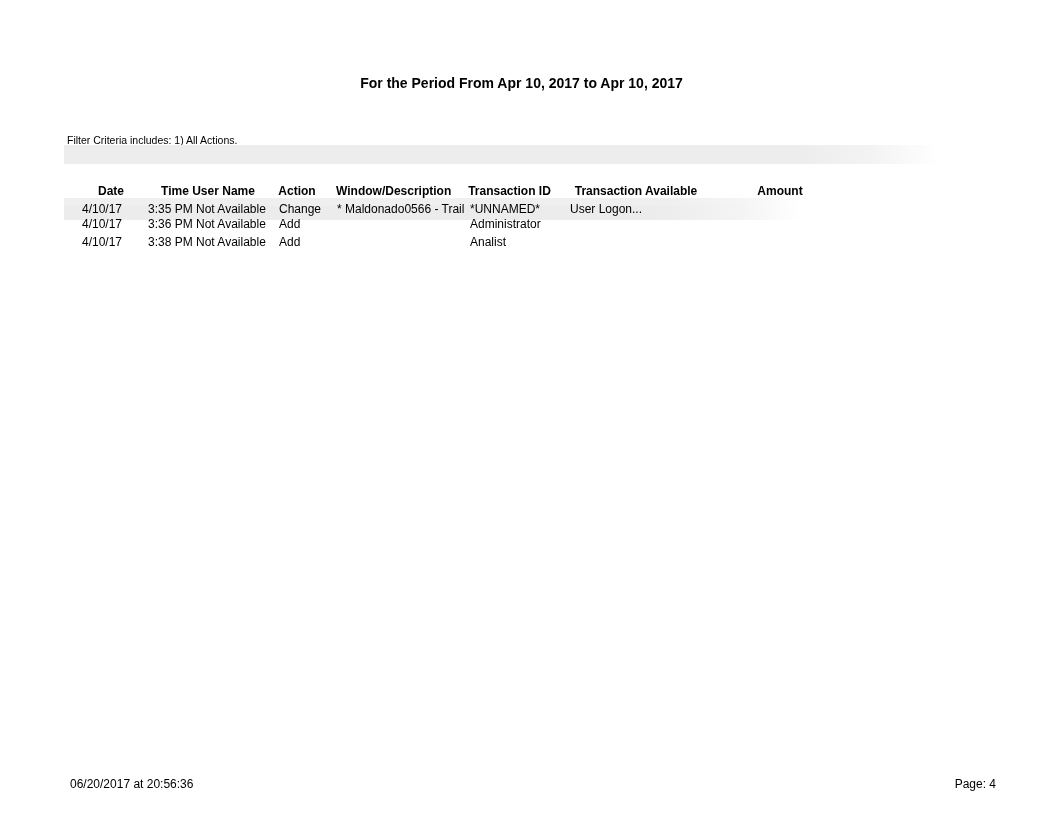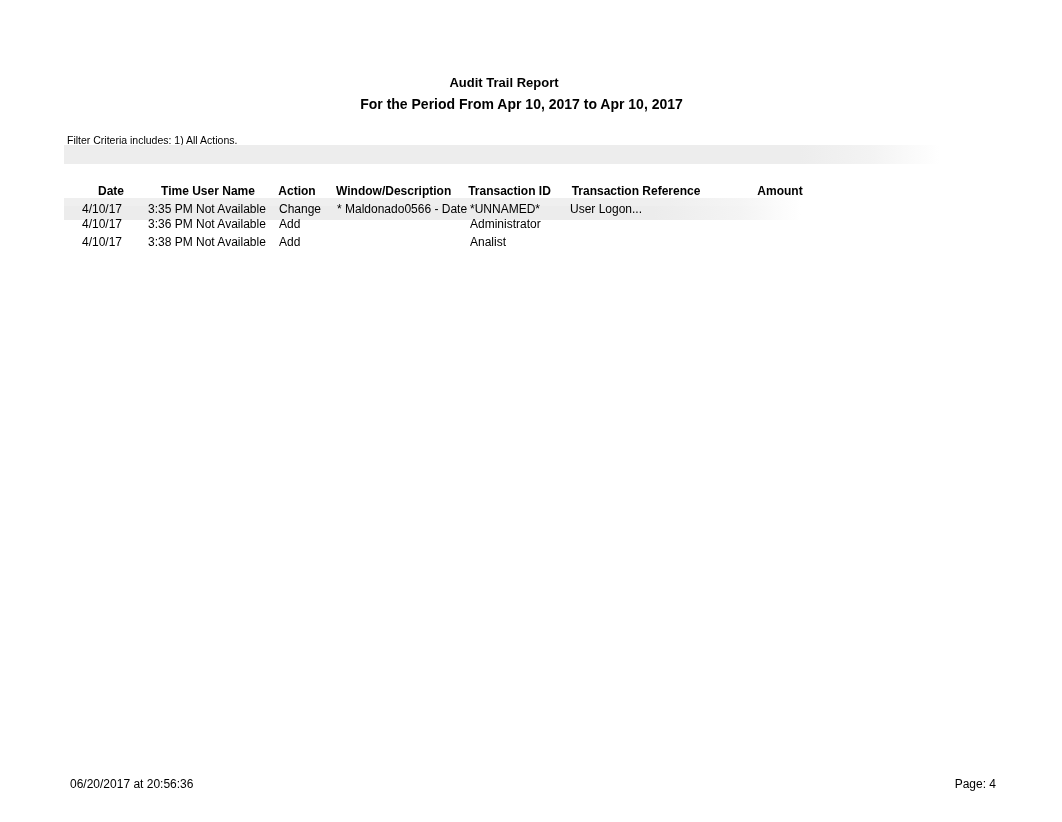--- a/index.html
+++ b/index.html
@@ -151,44 +151,43 @@
     line-height: 15px;
     white-space: nowrap;
   }
 </style>
 </head>
 <body>
 
 <div id="page">
 
   <div class="report-heading">
-    <div class="report-subtitle">Audit Trail Report</div>
     <div class="report-period">For the Period From Apr 10, 2017 to Apr 10, 2017</div>
   </div>
 
   <div class="filter-criteria">Filter Criteria includes: 1) All Actions.</div>
 
   <div class="band band-header"></div>
   <div class="band band-row3"></div>
   <div class="band band-footer"></div>
 
   <div class="table-zone">
 
     <div class="cell hdr c-date-h">Date</div>
     <div class="cell hdr c-time-h">Time User Name</div>
     <div class="cell hdr c-action-h">Action</div>
     <div class="cell hdr c-window-h">Window/Description</div>
     <div class="cell hdr c-txid-h">Transaction ID</div>
-    <div class="cell hdr c-txref-h">Transaction Reference</div>
+    <div class="cell hdr c-txref-h">Transaction Available</div>
     <div class="cell hdr c-amount-h">Amount</div>
 
     <div class="cell row1 c-date">4/10/17</div>
     <div class="cell row1 c-time">3:35 PM Not Available</div>
     <div class="cell row1 c-action">Change</div>
-    <div class="cell row1 c-window">* Maldonado0566 - Date</div>
+    <div class="cell row1 c-window">* Maldonado0566 - Trail</div>
     <div class="cell row1 c-txid">*UNNAMED*</div>
     <div class="cell row1 c-txref">User Logon...</div>
     <div class="cell row1 c-amount"></div>
 
     <div class="cell row2 c-date">4/10/17</div>
     <div class="cell row2 c-time">3:36 PM Not Available</div>
     <div class="cell row2 c-action">Add</div>
     <div class="cell row2 c-window"></div>
     <div class="cell row2 c-txid">Administrator</div>
     <div class="cell row2 c-txref"></div>

